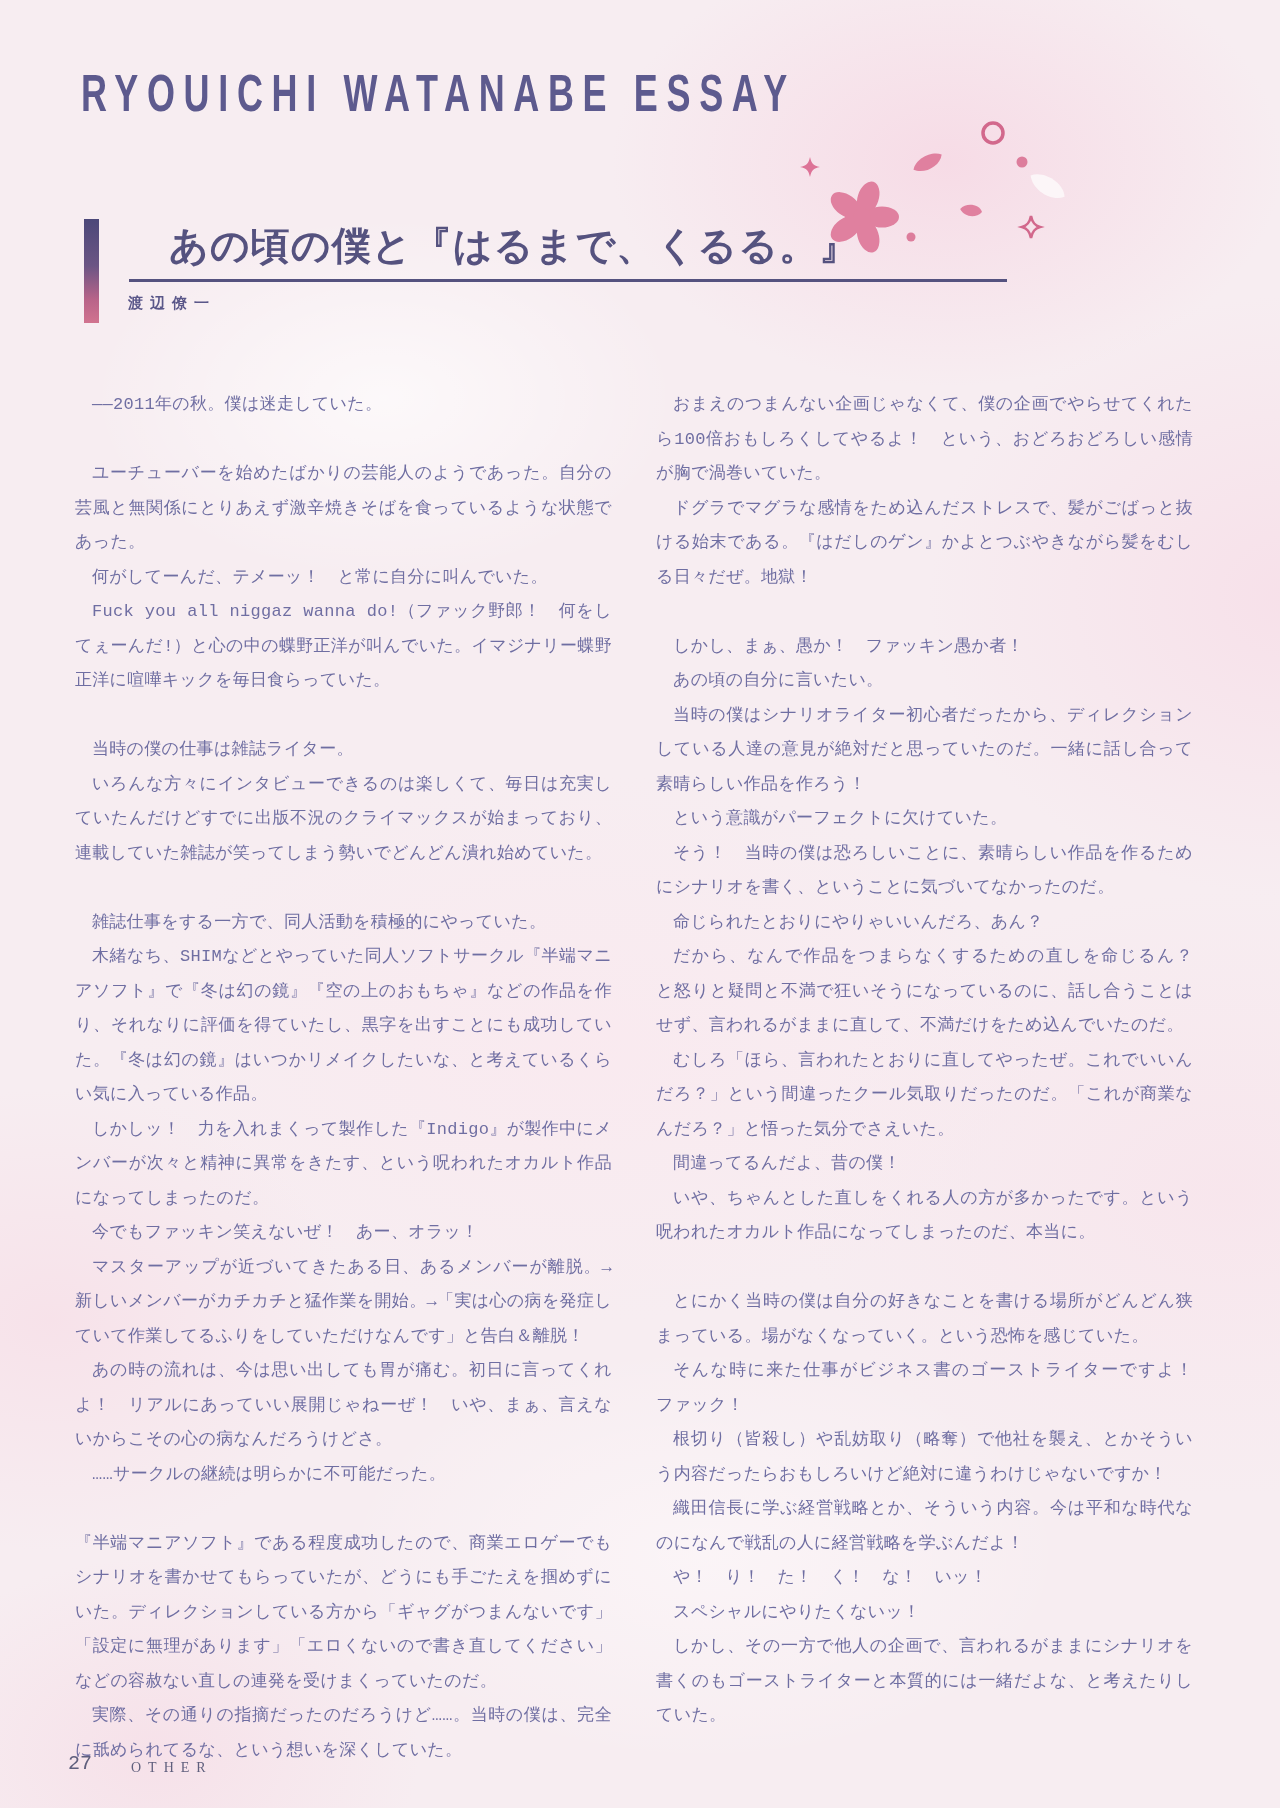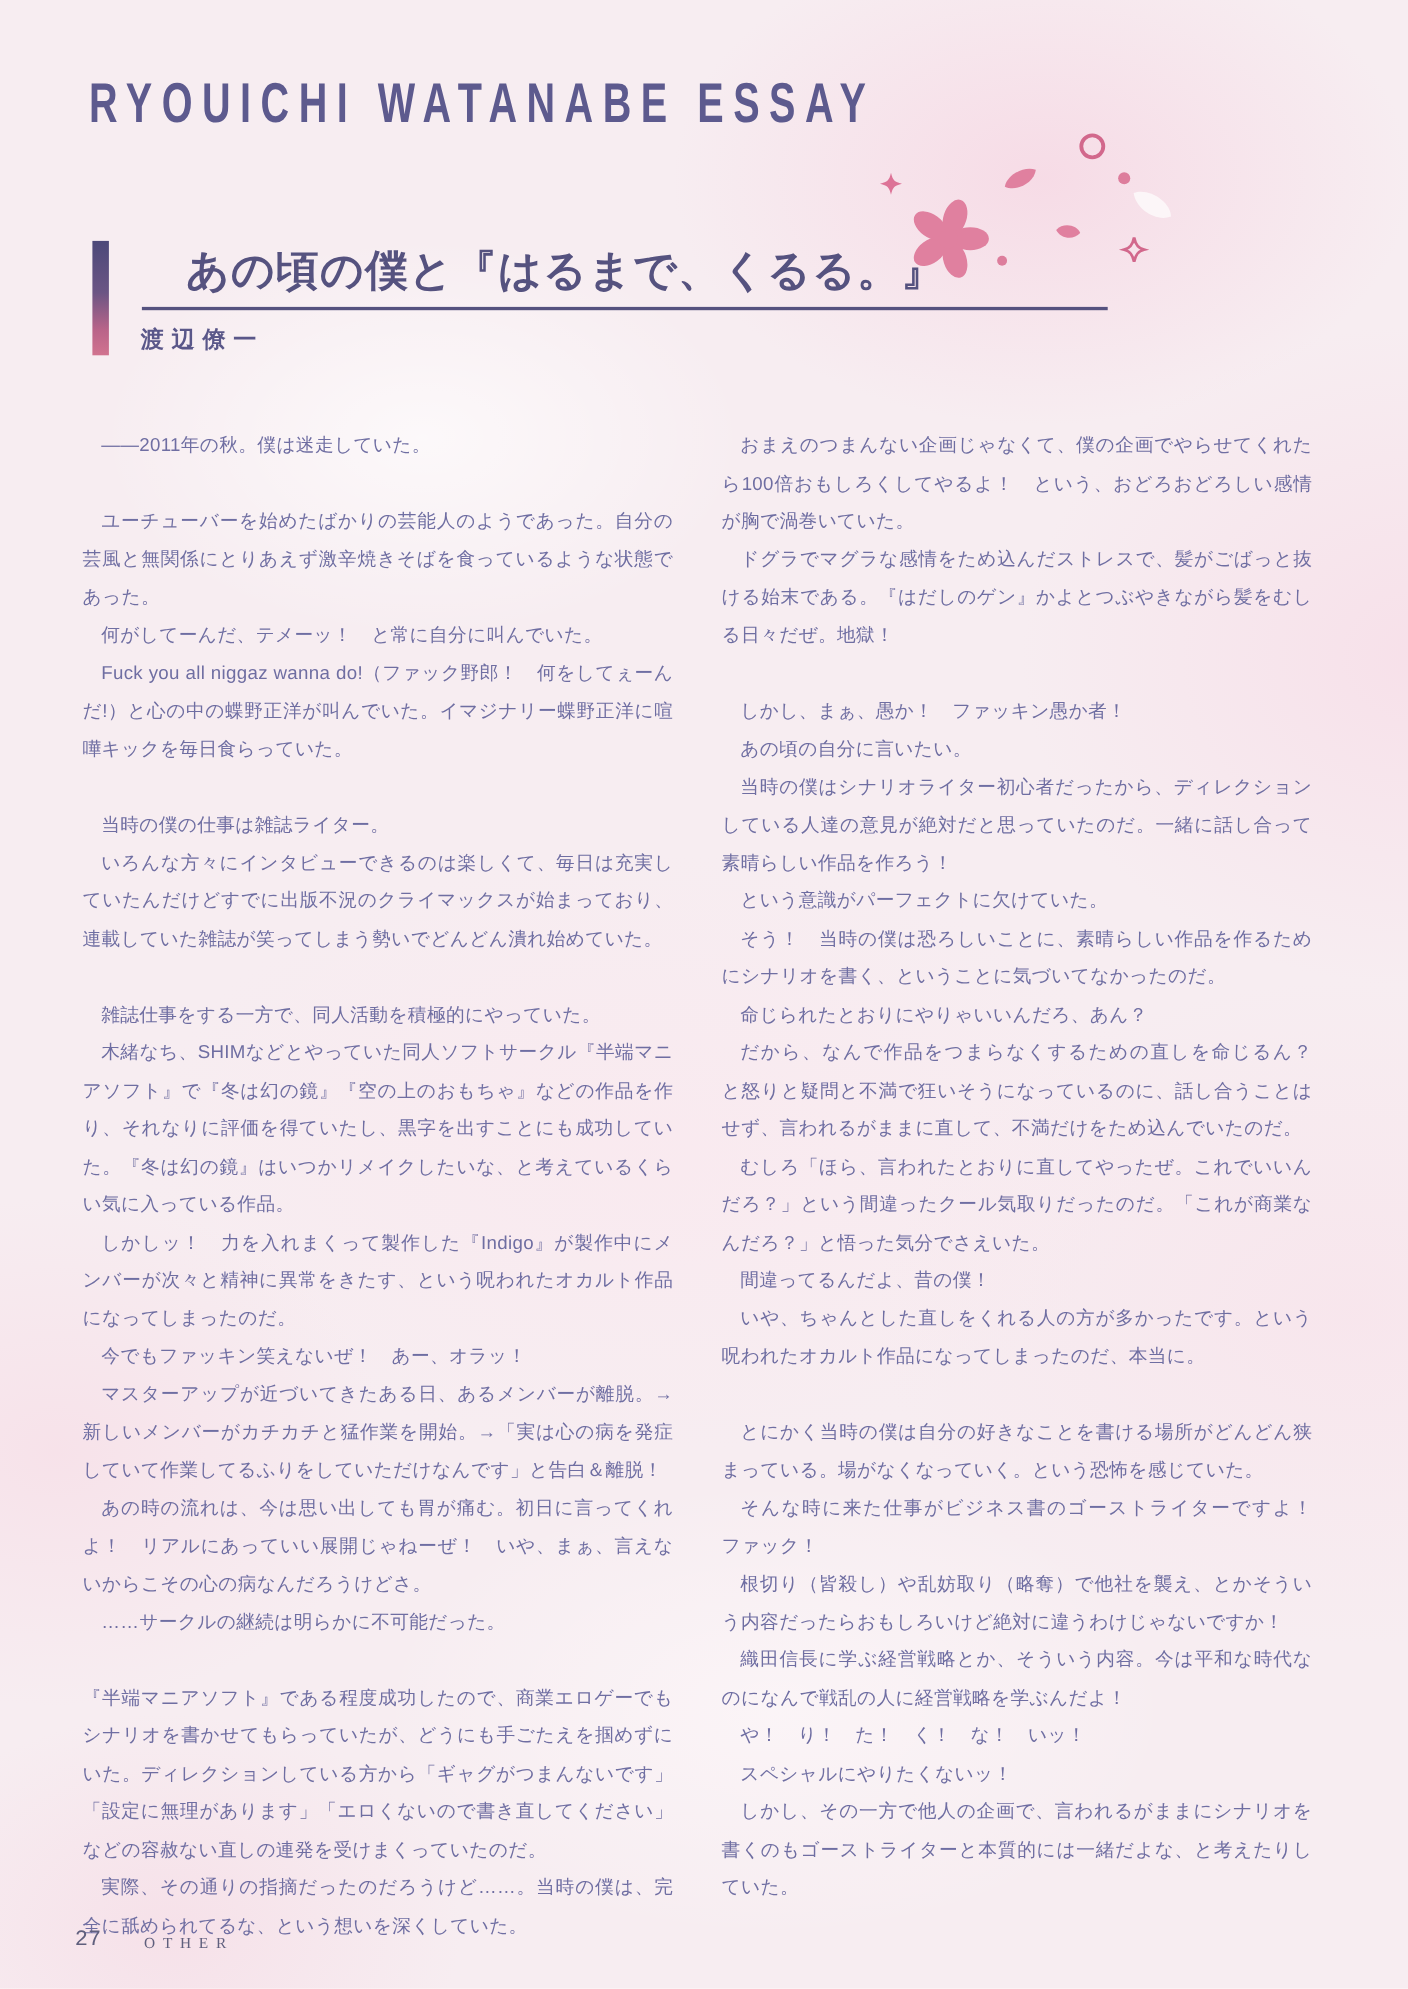--- a/index.html
+++ b/index.html
@@ -34,30 +34,30 @@
     position:absolute;left:129px;top:219px;
     font-size:39px;font-weight:700;color:#55527f;
     letter-spacing:1px;white-space:nowrap;margin-left:40px;
   }
   .title-underline{
     position:absolute;left:129px;top:279px;width:878px;height:3px;
     background:#55527f;
   }
   .author{
     position:absolute;left:128px;top:294px;
-    font-size:21px;font-weight:700;color:#5a5789;letter-spacing:7px;
+    font-size:15px;font-weight:700;color:#5a5789;letter-spacing:7px;
   }
   .col{
     position:absolute;top:388px;width:537px;
     font-size:17px;line-height:34.5px;color:#6f6ea2;
     text-align:justify;letter-spacing:.3px;
   }
   .col-left{left:75px;}
   .col-right{left:656px;}
-  .col p{margin:0;}
+  .col p{margin:0;font-family:Liberation Mono, monospace;}
   .col p.indent{text-indent:1em;}
   .col p.gap{margin-top:34.5px;}
   .page-num{
     position:absolute;left:68px;top:1752px;
     font-family:Liberation Mono, monospace;
     font-size:20px;color:#5f5f7d;
   }
   .section-label{
     position:absolute;left:131px;top:1760px;
     font-family:"Liberation Serif","DejaVu Serif",serif;

